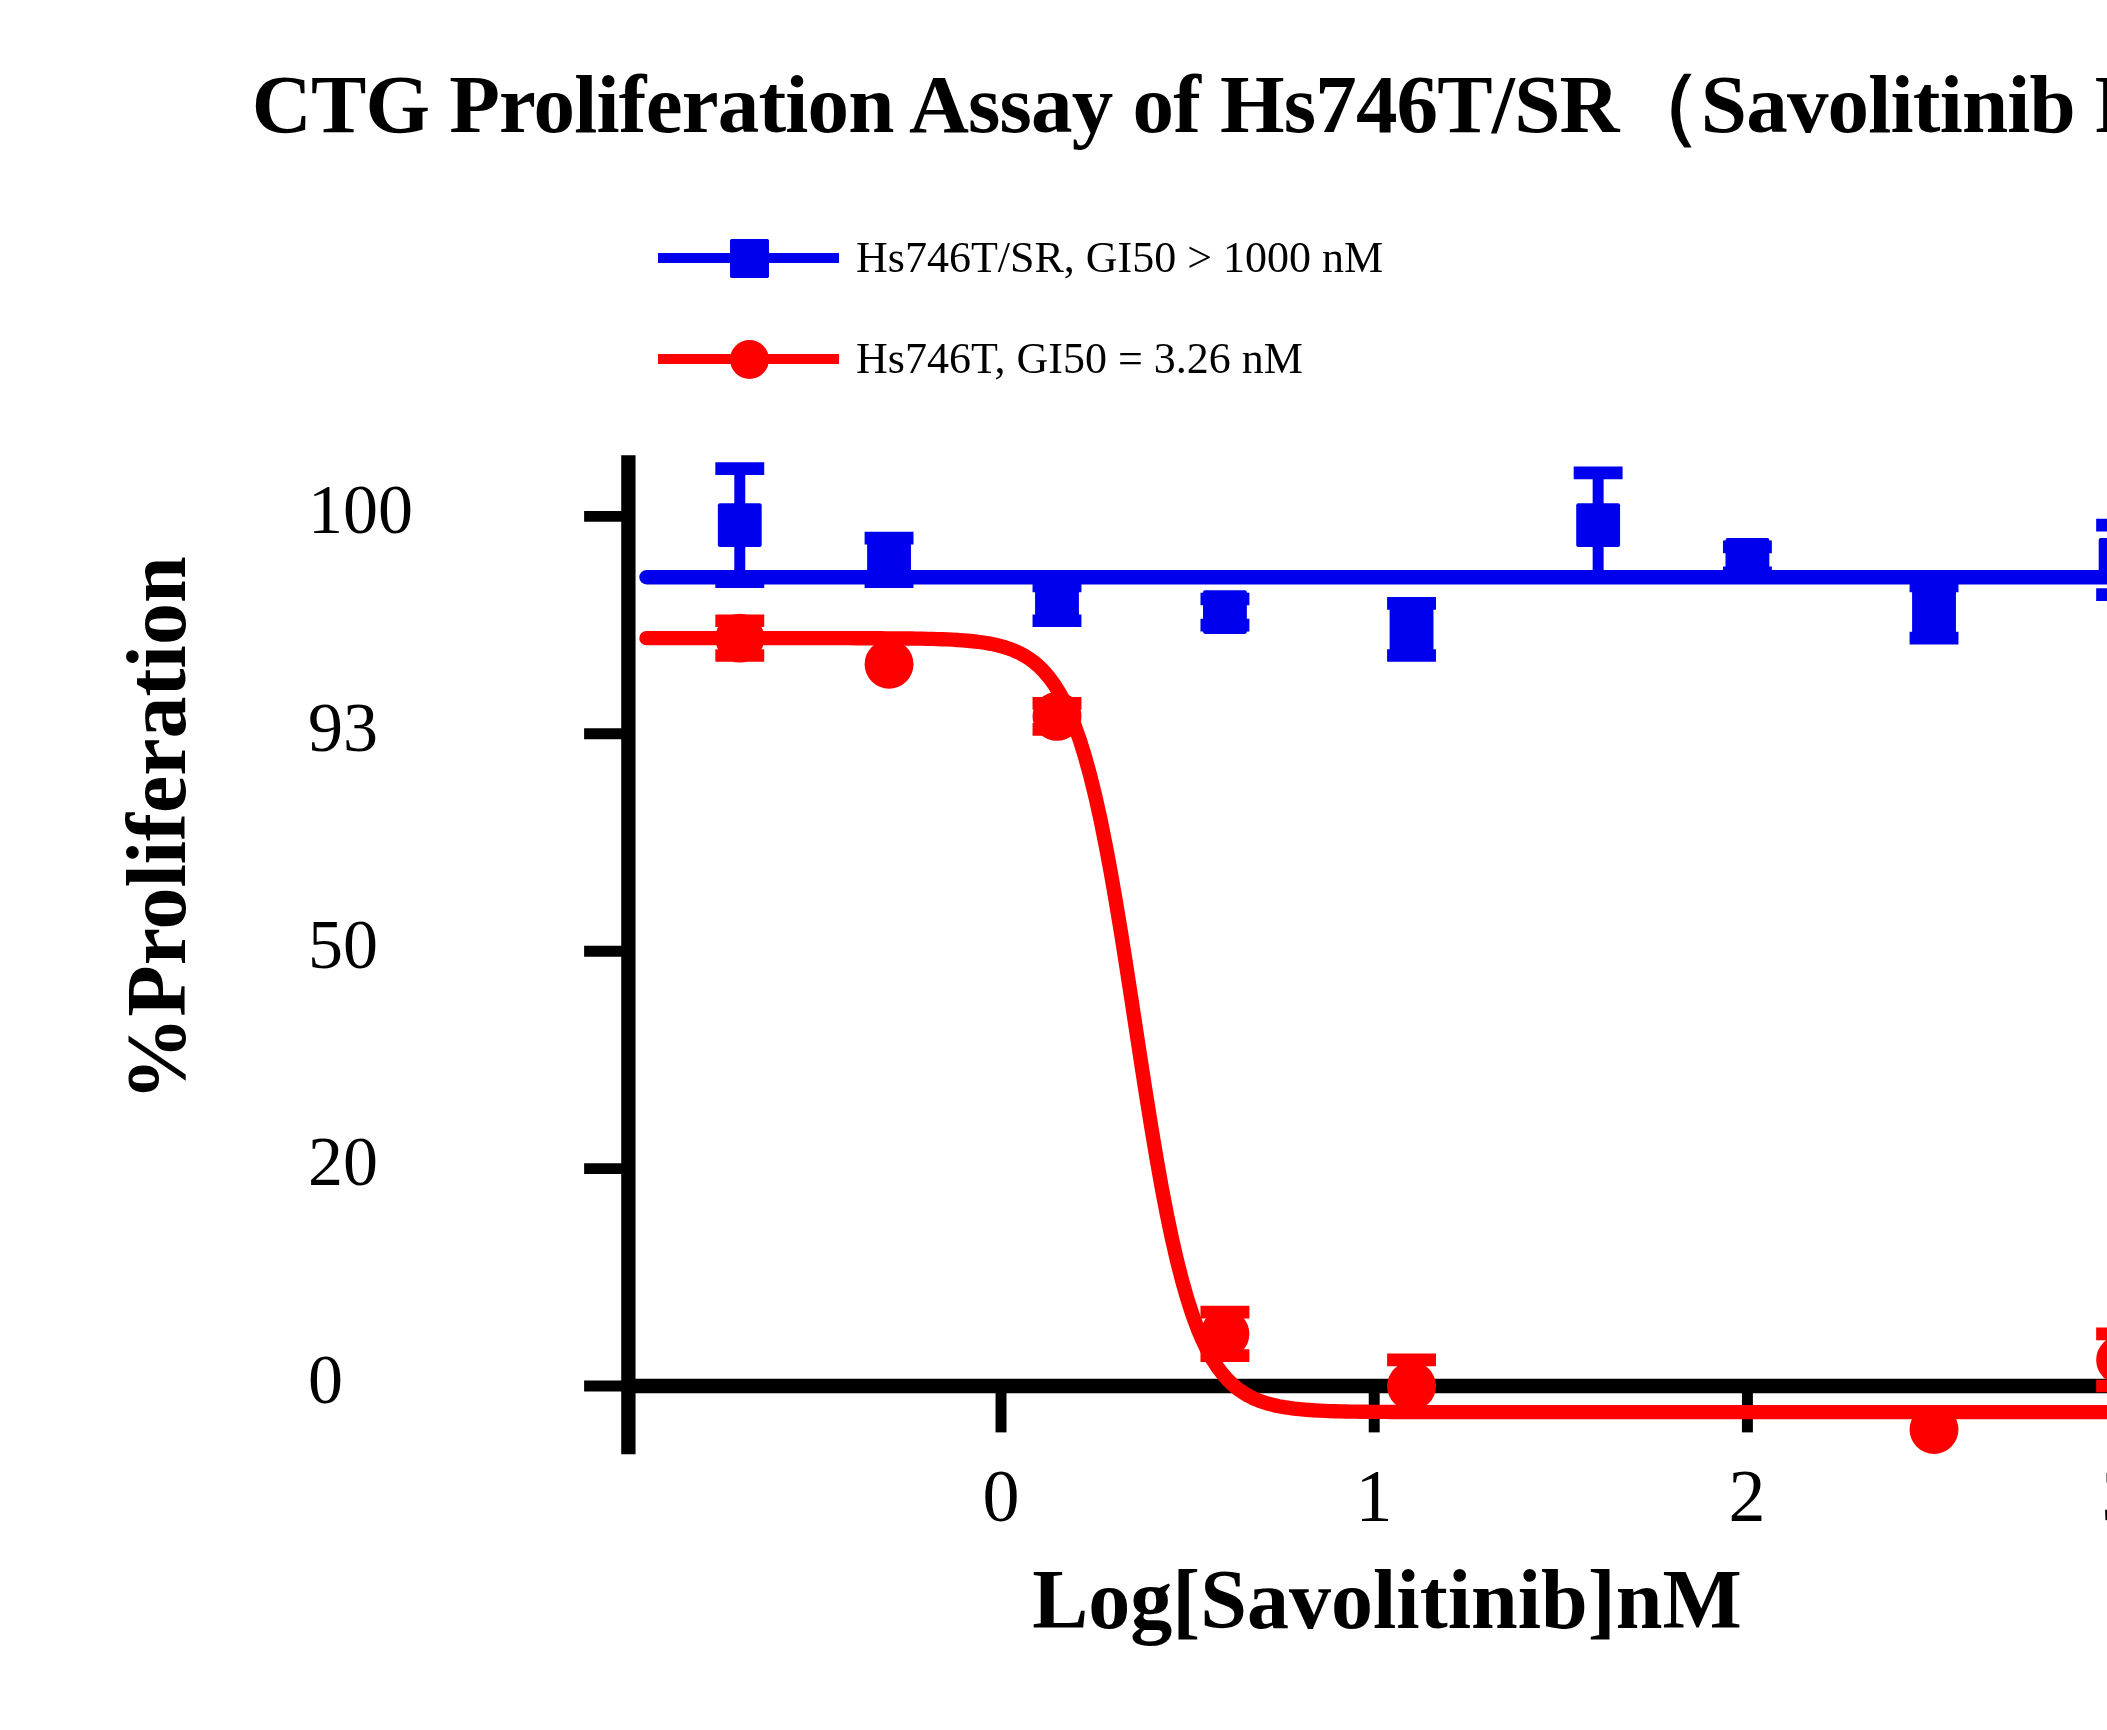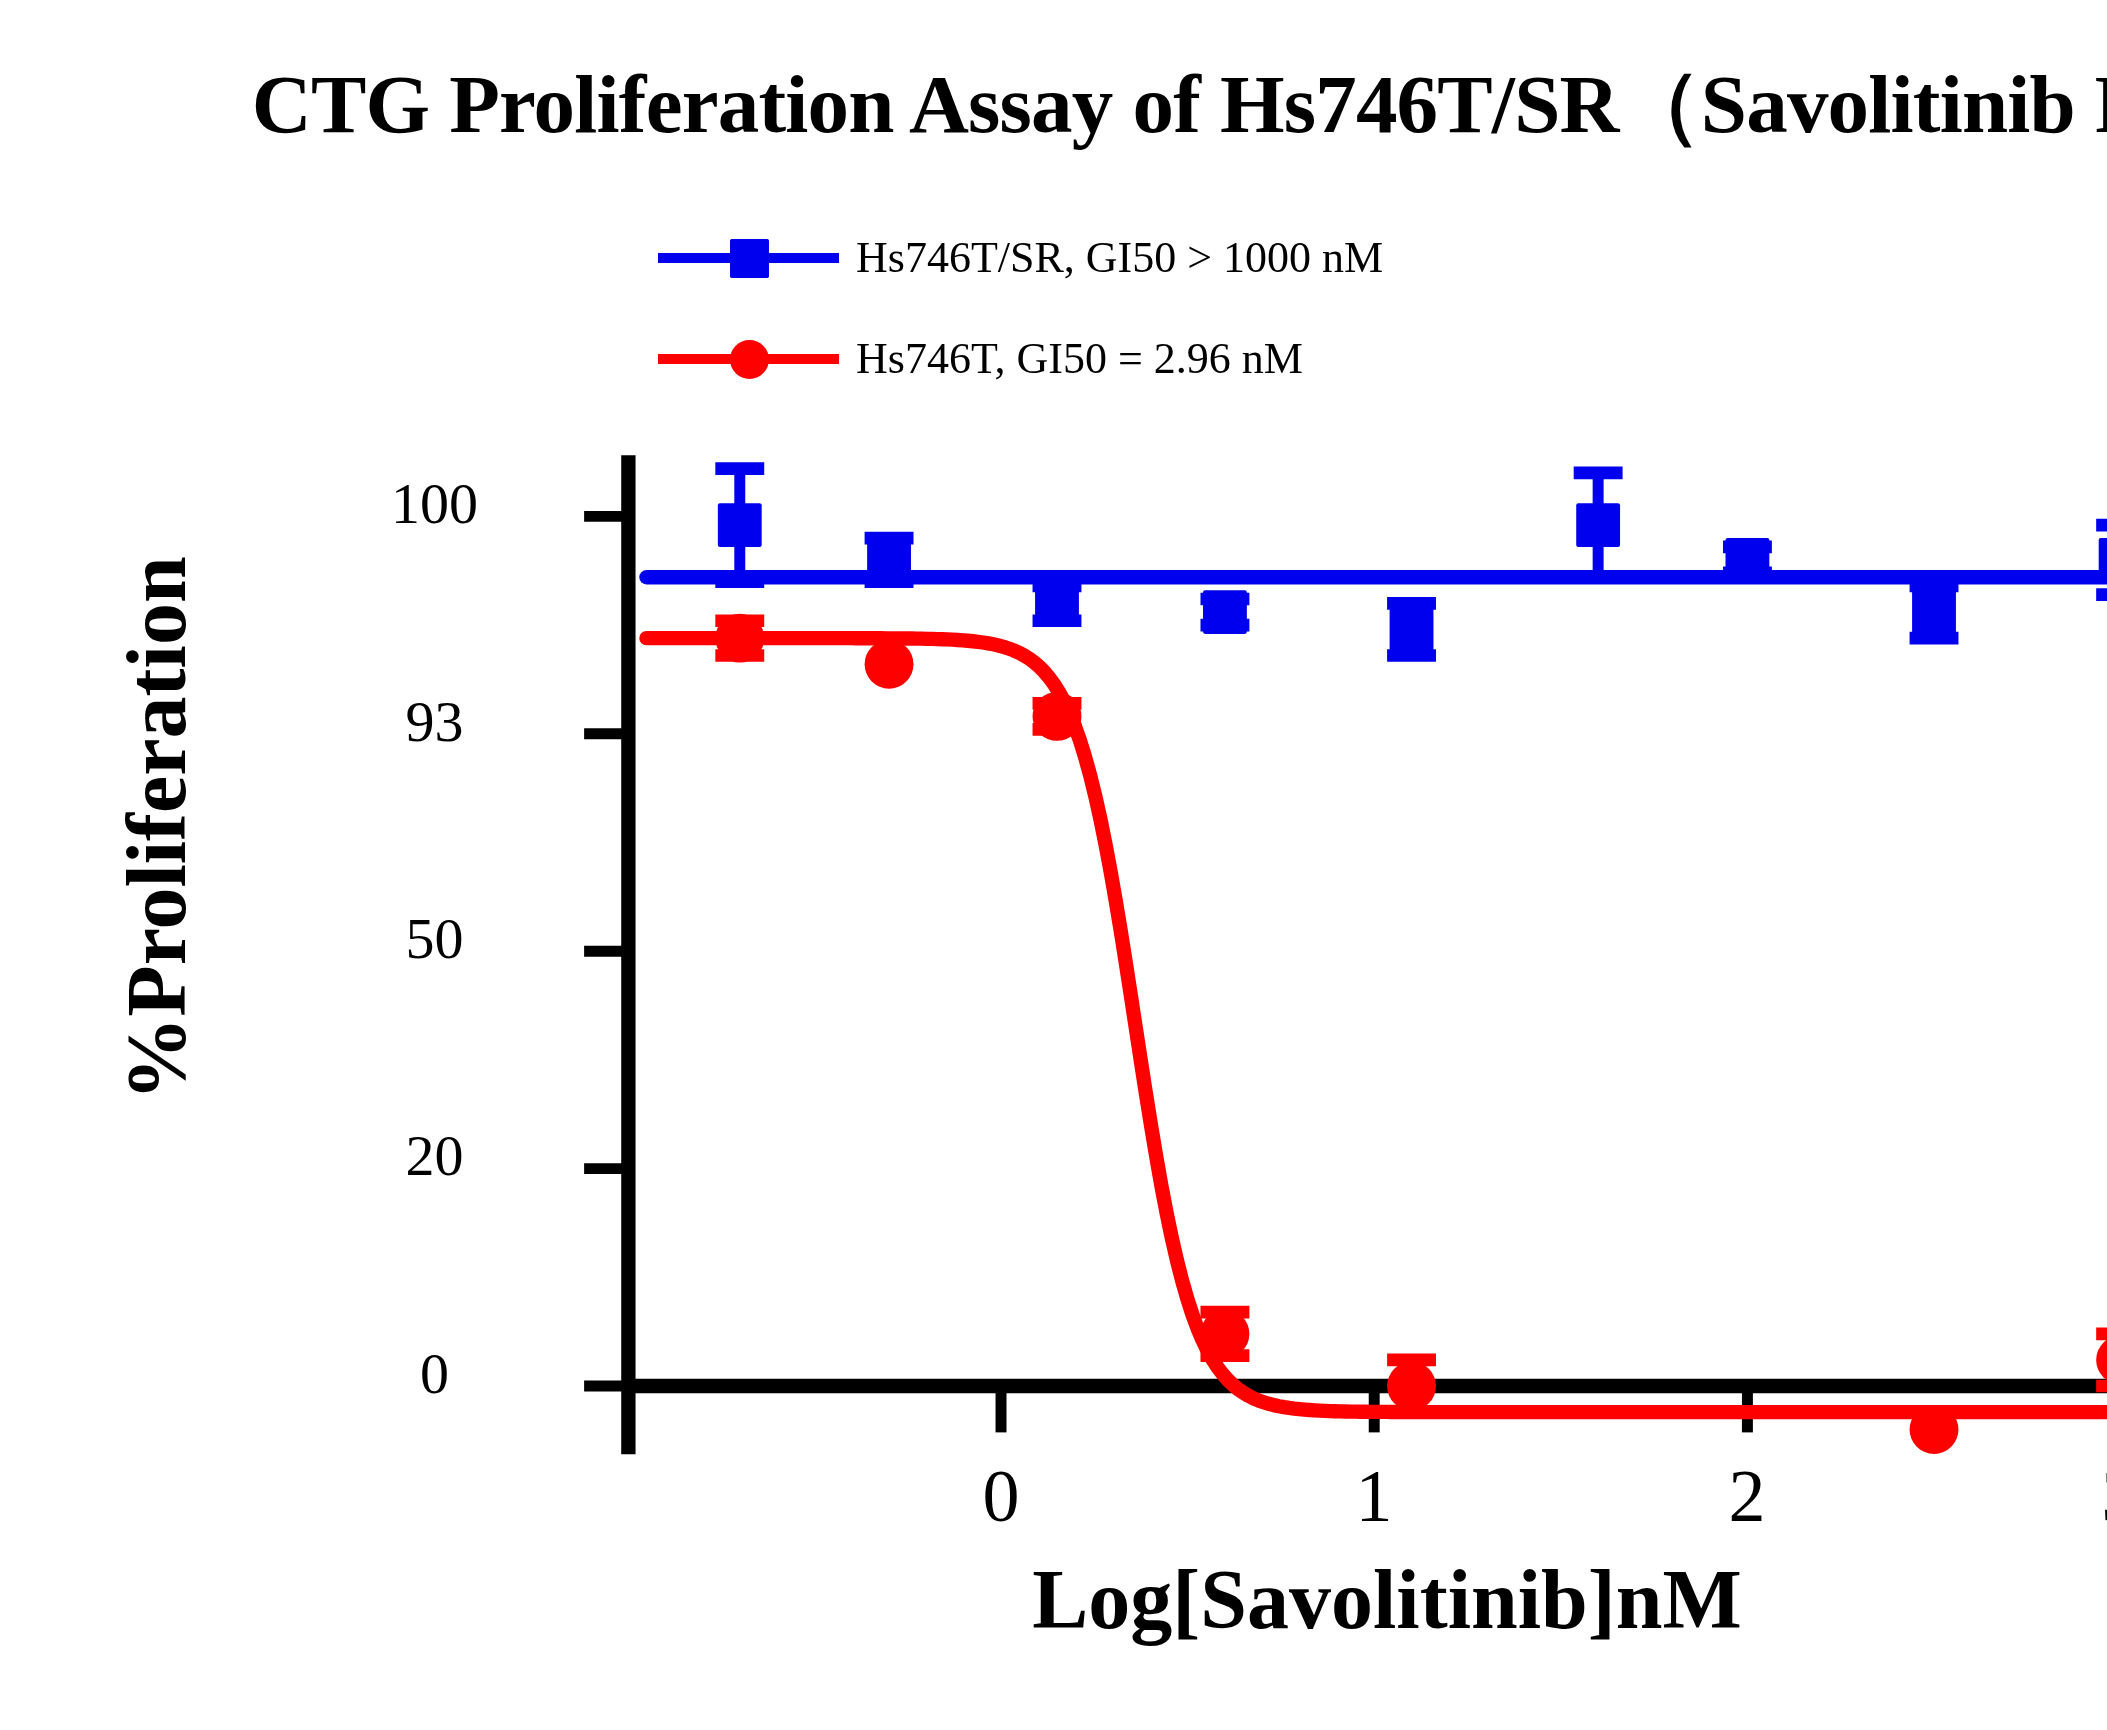--- a/index.html
+++ b/index.html
@@ -17,21 +17,21 @@
   .legend-key{position:relative;width:181px;height:38px;flex:0 0 181px;}
   .legend-key .lkline{position:absolute;left:0;top:14.3px;width:181px;height:10px;}
   .legend-key .lkmark{position:absolute;left:72px;top:0px;width:39px;height:39px;}
   .sq{border-radius:1.7px;}
   .ci{border-radius:50%;}
   .legend-label{font-size:44px;font-family:"Liberation Serif",serif;white-space:nowrap;padding-left:17px;}
 
   #plot{position:absolute;left:0;top:0;width:2749px;height:1730px;}
   svg.layer{position:absolute;left:0;top:0;width:2749px;height:1730px;overflow:visible;}
 
-  .tick-label-y{position:absolute;font-size:58px;font-family:"Liberation Serif",serif;text-align:center;width:253px;}
+  .tick-label-y{position:absolute;font-size:70px;font-family:"Liberation Serif",serif;text-align:left;width:253px;}
   .tick-label-x{position:absolute;font-size:74px;font-family:"Liberation Serif",serif;text-align:center;width:126px;}
 
   #ylabel-wrap{position:absolute;left:-181px;top:780px;width:675px;text-align:center;
     transform:rotate(-90deg);transform-origin:center center;}
   #ylabel{font-size:84px;font-weight:bold;font-family:"Liberation Serif",serif;white-space:nowrap;}
 
   #xlabel{position:absolute;left:628px;top:1551px;width:1518px;text-align:center;
     font-size:84px;font-weight:bold;font-family:"Liberation Serif",serif;white-space:nowrap;}
 </style>
 </head>
@@ -49,21 +49,21 @@
         <span class="lkmark sq" style="background:#0000EE"></span>
       </span>
       <span class="legend-label">Hs746T/SR, GI50 &gt; 1000 nM</span>
     </div>
 
     <div class="legend-row">
       <span class="legend-key">
         <span class="lkline" style="background:#FF0000"></span>
         <span class="lkmark ci" style="background:#FF0000"></span>
       </span>
-      <span class="legend-label">Hs746T, GI50 = 2.96 nM</span>
+      <span class="legend-label">Hs746T, GI50 = 3.26 nM</span>
     </div>
 
   </div>
 
   <div id="plot">
     <svg class="layer" id="svg-axes" viewBox="0 0 6520 4104" width="2749" height="1730">
         <line x1="1490" y1="1080" x2="1490" y2="3450" stroke="#000" stroke-width="34"></line>
         <line x1="1490" y1="3288" x2="5065" y2="3288" stroke="#000" stroke-width="34"></line>
         <line x1="1385" y1="3288" x2="1490" y2="3288" stroke="#000" stroke-width="26"></line>
         <line x1="1385" y1="2772.25" x2="1490" y2="2772.25" stroke="#000" stroke-width="26"></line>

